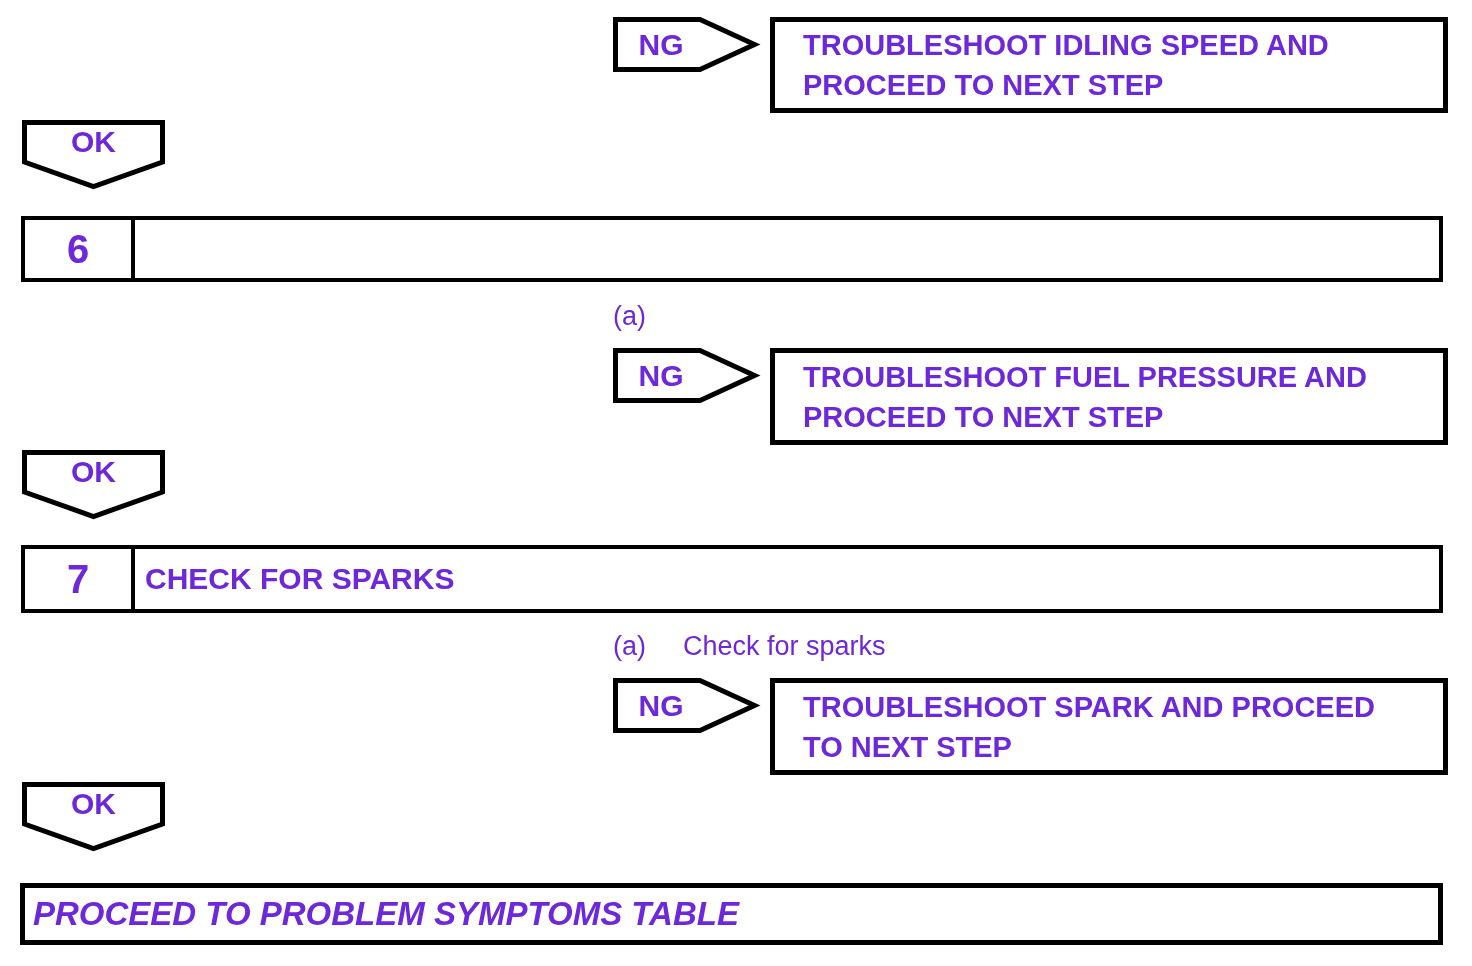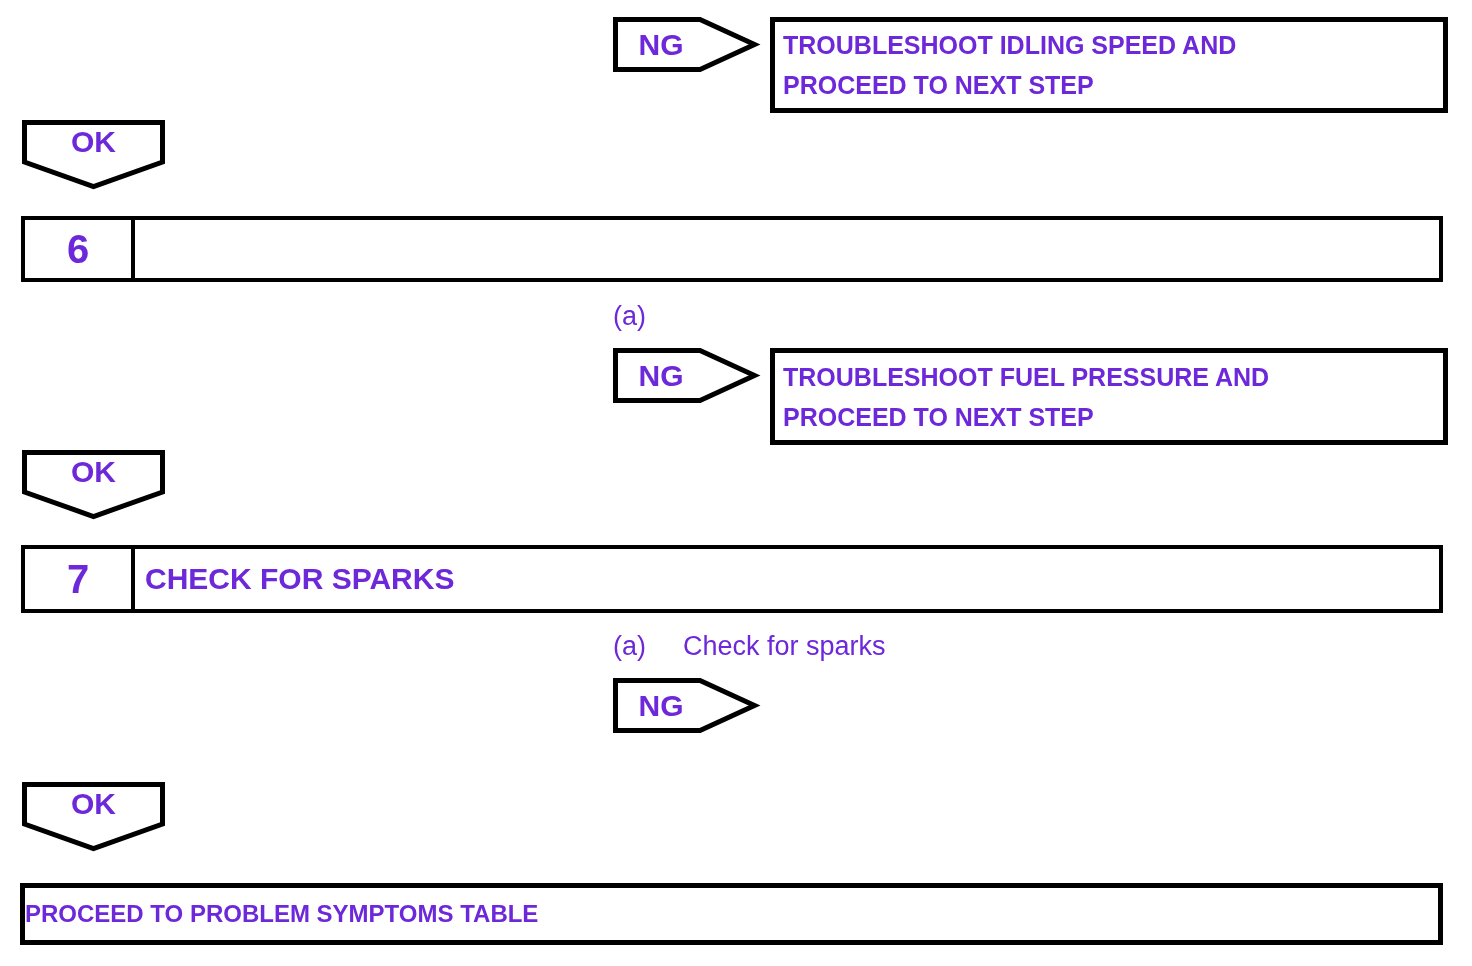--- a/index.html
+++ b/index.html
@@ -31,22 +31,22 @@
     position: absolute; left: 0; top: 0; width: 143px; height: 44px;
     display: flex; align-items: center; justify-content: center;
     font-weight: bold; font-size: 30px;
   }
 
   
   .resultbox {
     border: 5px solid #000000;
     background: #ffffff;
     display: flex; align-items: center;
-    padding: 0 8px;
-    font-weight: bold; font-size: 25px; line-height: 40px;
+    padding: 0 28px;
+    font-weight: bold; font-size: 29px; line-height: 40px;
     white-space: pre-line;
   }
 
   
   .steprow {
     border: 4px solid #000000;
     background: #ffffff;
     display: flex;
   }
   .stepnum {
@@ -65,21 +65,22 @@
 
   
   .substep { display: flex; font-size: 27px; line-height: 33px; }
   .substep .idx { width: 70px; flex: 0 0 70px; }
 
   
   .finalbox {
     border: 5px solid #000000;
     background: #ffffff;
     display: flex; align-items: center;
-    font-weight: bold; font-size: 24px;
+    padding-left: 8px;
+    font-weight: bold; font-size: 33px; font-style: italic;
   }
 </style>
 </head>
 <body>
 
 <div class="canvas">
 
   <div class="abs ng" style="left:613px; top:17px;">
     <svg width="144" height="55" viewBox="0 0 144 55">
       <polygon points="2.5,2.5 87,2.5 141.5,27.5 87,52.5 2.5,52.5" fill="#ffffff" stroke="#000000" stroke-width="5"></polygon>
@@ -129,20 +130,22 @@
     <span class="idx">(a)</span>
     <span>Check for sparks</span>
   </div>
 
   <div class="abs ng" style="left:613px; top:678px;">
     <svg width="144" height="55" viewBox="0 0 144 55">
       <polygon points="2.5,2.5 87,2.5 141.5,27.5 87,52.5 2.5,52.5" fill="#ffffff" stroke="#000000" stroke-width="5"></polygon>
     </svg>
     <span class="lbl">NG</span>
   </div>
+  <div class="abs resultbox" style="left:770px; top:678px; width:678px; height:97px;">TROUBLESHOOT SPARK AND PROCEED
+TO NEXT STEP</div>
 
   <div class="abs ok" style="left:22px; top:782px;">
     <svg width="143" height="70" viewBox="0 0 143 70">
       <polygon points="2.5,2.5 140.5,2.5 140.5,42 71.5,66.5 2.5,42" fill="#ffffff" stroke="#000000" stroke-width="5"></polygon>
     </svg>
     <span class="lbl">OK</span>
   </div>
 
   <div class="abs finalbox" style="left:20px; top:883px; width:1423px; height:62px;">PROCEED TO PROBLEM SYMPTOMS TABLE</div>
 

